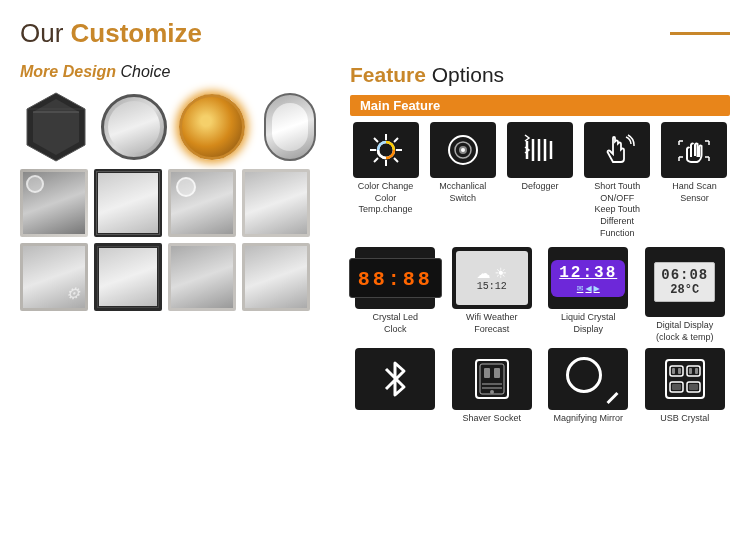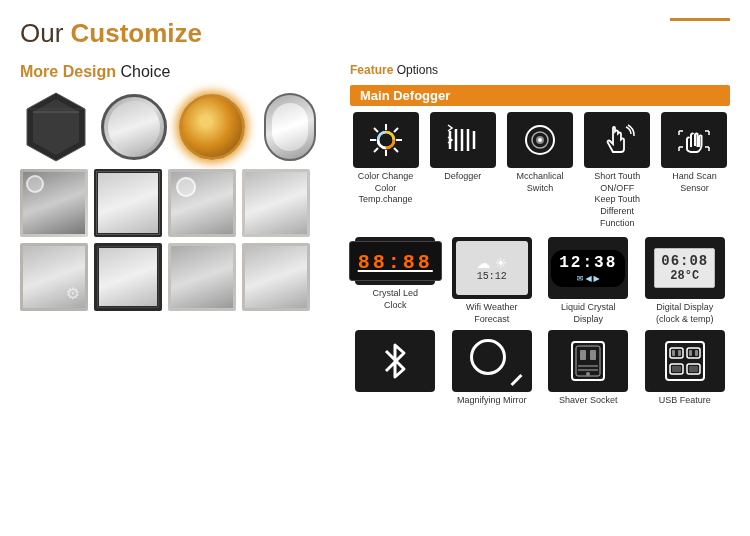--- a/index.html
+++ b/index.html
@@ -15,21 +15,21 @@
       width: 750px;
       height: 536px;
       background: #fff;
       padding: 18px 20px 10px 20px;
       position: relative;
     }
 
     
     .header {
       display: flex;
-      align-items: flex-start;
+      align-items: center;
       justify-content: space-between;
       margin-bottom: 14px;
     }
     .header-title {
       font-size: 26px;
       font-weight: 400;
       color: #c8872a;
     }
     .header-title span {
       font-weight: 700;
@@ -49,20 +49,21 @@
     
     .main-content {
       display: flex;
       gap: 20px;
     }
 
     
     .left-col {
       width: 310px;
       flex-shrink: 0;
+      font-style: italic;
     }
     .section-title-left {
       font-size: 16px;
       font-weight: 700;
       color: #c8872a;
       margin-bottom: 10px;
     }
     .section-title-left span {
       color: #222;
       font-weight: 400;
@@ -82,21 +83,21 @@
     .mirror-row3 {
       display: flex;
       gap: 6px;
     }
 
     
     .right-col {
       flex: 1;
     }
     .section-title-right {
-      font-size: 12px;
+      font-size: 21px;
       font-weight: 700;
       margin-bottom: 8px;
     }
     .section-title-right .orange { color: #c8872a; }
     .section-title-right .dark { color: #222; font-weight: 400; }
 
     .feature-section {
       margin-bottom: 8px;
     }
     .feature-label {
@@ -227,21 +228,21 @@
         </div>
       </div>
     </div>
 
     <div class="right-col">
       <div class="section-title-right">
         <span class="orange">Feature</span><span class="dark"> Options</span>
       </div>
 
       <div class="feature-section">
-        <div class="feature-label">Main Defogger</div>
+        <div class="feature-label">Main Feature</div>
         <div class="feature-icons-row">
 
           <div class="feature-icon-item">
             <div class="icon-box" style="width:66px; height:56px;">
               <svg width="40" height="40" viewBox="0 0 40 40">
                 <circle cx="20" cy="20" r="8" fill="none" stroke="#fff" stroke-width="2.5"></circle>
                 <line x1="20" y1="4" x2="20" y2="10" stroke="#fff" stroke-width="2"></line>
                 <line x1="20" y1="30" x2="20" y2="36" stroke="#fff" stroke-width="2"></line>
                 <line x1="4" y1="20" x2="10" y2="20" stroke="#fff" stroke-width="2"></line>
                 <line x1="30" y1="20" x2="36" y2="20" stroke="#fff" stroke-width="2"></line>
@@ -255,42 +256,42 @@
                 <path d="M20 28 A8 8 0 0 1 12 20" fill="none" stroke="#ffffff" stroke-width="2.5"></path>
                 <path d="M12 20 A8 8 0 0 1 20 12" fill="none" stroke="#aaddff" stroke-width="2.5"></path>
               </svg>
             </div>
             <div class="icon-label">Color Change<br>Color Temp.change</div>
           </div>
 
           <div class="feature-icon-item">
             <div class="icon-box" style="width:66px; height:56px;">
               <svg width="38" height="38" viewBox="0 0 38 38">
+                <circle cx="19" cy="19" r="14" fill="none" stroke="#fff" stroke-width="2"></circle>
+                <circle cx="19" cy="19" r="8" fill="none" stroke="#aaa" stroke-width="1.5"></circle>
+                <circle cx="19" cy="19" r="4" fill="#888"></circle>
+                <circle cx="19" cy="19" r="2" fill="#fff"></circle>
+              </svg>
+            </div>
+            <div class="icon-label">Mcchanlical<br>Switch</div>
+          </div>
+
+          <div class="feature-icon-item">
+            <div class="icon-box" style="width:66px; height:56px;">
+              <svg width="38" height="38" viewBox="0 0 38 38">
                 <line x1="6" y1="10" x2="6" y2="28" stroke="#fff" stroke-width="2.5"></line>
                 <line x1="12" y1="8" x2="12" y2="30" stroke="#fff" stroke-width="2.5"></line>
                 <line x1="18" y1="8" x2="18" y2="30" stroke="#fff" stroke-width="2.5"></line>
                 <line x1="24" y1="8" x2="24" y2="30" stroke="#fff" stroke-width="2.5"></line>
                 <line x1="30" y1="10" x2="30" y2="28" stroke="#fff" stroke-width="2.5"></line>
                 <polyline points="4,10 8,7 4,4" fill="none" stroke="#fff" stroke-width="1.5"></polyline>
                 <polyline points="4,22 8,19 4,16" fill="none" stroke="#fff" stroke-width="1.5"></polyline>
               </svg>
             </div>
             <div class="icon-label">Defogger</div>
-          </div>
-
-          <div class="feature-icon-item">
-            <div class="icon-box" style="width:66px; height:56px;">
-              <svg width="38" height="38" viewBox="0 0 38 38">
-                <circle cx="19" cy="19" r="14" fill="none" stroke="#fff" stroke-width="2"></circle>
-                <circle cx="19" cy="19" r="8" fill="none" stroke="#aaa" stroke-width="1.5"></circle>
-                <circle cx="19" cy="19" r="4" fill="#888"></circle>
-                <circle cx="19" cy="19" r="2" fill="#fff"></circle>
-              </svg>
-            </div>
-            <div class="icon-label">Mcchanlical<br>Switch</div>
           </div>
 
           <div class="feature-icon-item">
             <div class="icon-box" style="width:66px; height:56px;">
               <svg width="36" height="36" viewBox="0 0 36 36">
                 <path d="M14 6 L14 22 L11 19 C10 18 8.5 18.5 8.5 20 L14 30 L22 30 C24 30 25 28.5 25 27 L25 18 C25 16.5 23.5 16 22.5 17 L22 17.5 L22 12 C22 10.5 20.5 10 19.5 11 L19.5 11 L19 11.5 L19 10 C19 8.5 17.5 8 16.5 9 L16 9.5 L16 6 C16 4.5 14 4.5 14 6Z" fill="none" stroke="#fff" stroke-width="1.8"></path>
 
                 <path d="M27 5 A8 8 0 0 1 32 12" fill="none" stroke="#fff" stroke-width="1.5"></path>
                 <path d="M29 3 A12 12 0 0 1 35 14" fill="none" stroke="#fff" stroke-width="1.5"></path>
               </svg>
@@ -321,21 +322,21 @@
 
         </div>
       </div>
 
       <div class="feature-section">
 
         
         <div class="feature-icons-row">
 
           <div class="feature-icon-item">
-            <div class="icon-box" style="width:80px; height:48px;text-decoration:underline;">
+            <div class="icon-box" style="width:80px; height:62px;">
               <div style="background:#111; border:1px solid #444; border-radius:3px; padding:6px 8px;">
                 <span style="color:#ff6600; font-family:'Courier New',monospace; font-size:20px; font-weight:bold; letter-spacing:3px;">88:88</span>
               </div>
             </div>
             <div class="icon-label">Crystal Led Clock</div>
           </div>
 
           <div class="feature-icon-item">
             <div class="icon-box" style="width:80px; height:62px; padding:4px;">
               <div style="background:#ddd; border-radius:3px; width:100%; height:100%; display:flex; flex-direction:column; align-items:center; justify-content:center; padding:2px;">
@@ -344,100 +345,100 @@
                   <span>☀</span>
                 </div>
                 <div style="font-size:10px; color:#333; font-family:'Courier New',monospace;">15:12</div>
               </div>
             </div>
             <div class="icon-label">Wifi Weather Forecast</div>
           </div>
 
           <div class="feature-icon-item">
             <div class="icon-box" style="width:80px; height:62px;">
-              <div style="background:#000000; border-radius:12px; padding:4px 8px; text-align:center;">
+              <div style="background:#6d28d9; border-radius:6px; padding:4px 8px; text-align:center;text-decoration:underline;">
                 <div style="color:#fff; font-family:'Courier New',monospace; font-size:16px; font-weight:bold; letter-spacing:2px;">12:38</div>
                 <div style="display:flex; gap:2px; margin-top:2px; justify-content:center;">
                   <span style="font-size:8px; color:#adf;">✉</span>
                   <span style="font-size:8px; color:#adf;">◀</span>
                   <span style="font-size:8px; color:#adf;">▶</span>
                 </div>
               </div>
             </div>
             <div class="icon-label">Liquid Crystal Display</div>
           </div>
 
           <div class="feature-icon-item">
-            <div class="icon-box" style="width:80px; height:62px;">
+            <div class="icon-box" style="width:80px; height:70px;">
               <div style="background:#e8e8e8; border:1px solid #bbb; border-radius:2px; padding:4px 6px; text-align:center;">
                 <div style="color:#333; font-family:'Courier New',monospace; font-size:14px; font-weight:bold; letter-spacing:1px;">06:08</div>
                 <div style="color:#333; font-family:'Courier New',monospace; font-size:12px; font-weight:bold;">28°C</div>
               </div>
             </div>
             <div class="icon-label">Digital Display<br>(clock &amp; temp)</div>
           </div>
 
         </div>
 
         
         <div class="feature-icons-row">
 
           <div class="feature-icon-item">
             <div class="icon-box" style="width:80px; height:62px;">
               <svg width="34" height="40" viewBox="0 0 34 40">
                 <polyline points="8,10 26,28 17,36 17,4 26,12 8,30" fill="none" stroke="#fff" stroke-width="3" stroke-linejoin="round"></polyline>
               </svg>
             </div>
-          </div>
-
-          <div class="feature-icon-item">
-            <div class="icon-box" style="width:80px; height:62px;">
-              <div style="position:relative; width:44px; height:44px;">
-                <div style="width:36px; height:36px; border-radius:50%; border:3px solid #fff;"></div>
-                <div style="position:absolute; bottom:-4px; right:-4px; width:3px; height:14px; background:#fff; transform:rotate(45deg);"></div>
-              </div>
-            </div>
-            <div class="icon-label">Magnifying Mirror</div>
           </div>
 
           <div class="feature-icon-item">
             <div class="icon-box" style="width:80px; height:62px;">
               <svg width="40" height="46" viewBox="0 0 40 46">
                 <rect x="4" y="4" width="32" height="38" rx="3" fill="none" stroke="#fff" stroke-width="2"></rect>
                 <rect x="8" y="8" width="24" height="30" rx="2" fill="none" stroke="#aaa" stroke-width="1"></rect>
                 <rect x="12" y="12" width="6" height="10" rx="1" fill="#888"></rect>
                 <rect x="22" y="12" width="6" height="10" rx="1" fill="#888"></rect>
                 <line x1="10" y1="28" x2="30" y2="28" stroke="#aaa" stroke-width="1"></line>
                 <line x1="10" y1="32" x2="30" y2="32" stroke="#aaa" stroke-width="1"></line>
                 <circle cx="20" cy="36" r="2" fill="#888"></circle>
               </svg>
             </div>
             <div class="icon-label">Shaver Socket</div>
           </div>
 
           <div class="feature-icon-item">
             <div class="icon-box" style="width:80px; height:62px;">
+              <div style="position:relative; width:44px; height:44px;">
+                <div style="width:36px; height:36px; border-radius:50%; border:3px solid #fff;"></div>
+                <div style="position:absolute; bottom:-4px; right:-4px; width:3px; height:14px; background:#fff; transform:rotate(45deg);"></div>
+              </div>
+            </div>
+            <div class="icon-label">Magnifying Mirror</div>
+          </div>
+
+          <div class="feature-icon-item">
+            <div class="icon-box" style="width:80px; height:62px;">
               <svg width="42" height="46" viewBox="0 0 42 46">
                 <rect x="2" y="4" width="38" height="38" rx="3" fill="none" stroke="#fff" stroke-width="2"></rect>
 
                 <rect x="6" y="10" width="13" height="10" rx="2" fill="none" stroke="#fff" stroke-width="1.5"></rect>
                 <rect x="8" y="12" width="3" height="6" rx="1" fill="#888"></rect>
                 <rect x="14" y="12" width="3" height="6" rx="1" fill="#888"></rect>
 
                 <rect x="23" y="10" width="13" height="10" rx="2" fill="none" stroke="#fff" stroke-width="1.5"></rect>
                 <rect x="25" y="12" width="3" height="6" rx="1" fill="#888"></rect>
                 <rect x="31" y="12" width="3" height="6" rx="1" fill="#888"></rect>
 
                 <rect x="6" y="26" width="13" height="10" rx="2" fill="none" stroke="#fff" stroke-width="1.5"></rect>
                 <rect x="8" y="28" width="9" height="6" rx="1" fill="#555"></rect>
                 <rect x="23" y="26" width="13" height="10" rx="2" fill="none" stroke="#fff" stroke-width="1.5"></rect>
                 <rect x="25" y="28" width="9" height="6" rx="1" fill="#555"></rect>
               </svg>
             </div>
-            <div class="icon-label">USB Feature</div>
+            <div class="icon-label">USB Crystal</div>
           </div>
 
         </div>
       </div>
 
     </div>
   </div>
 
 </div>
 

